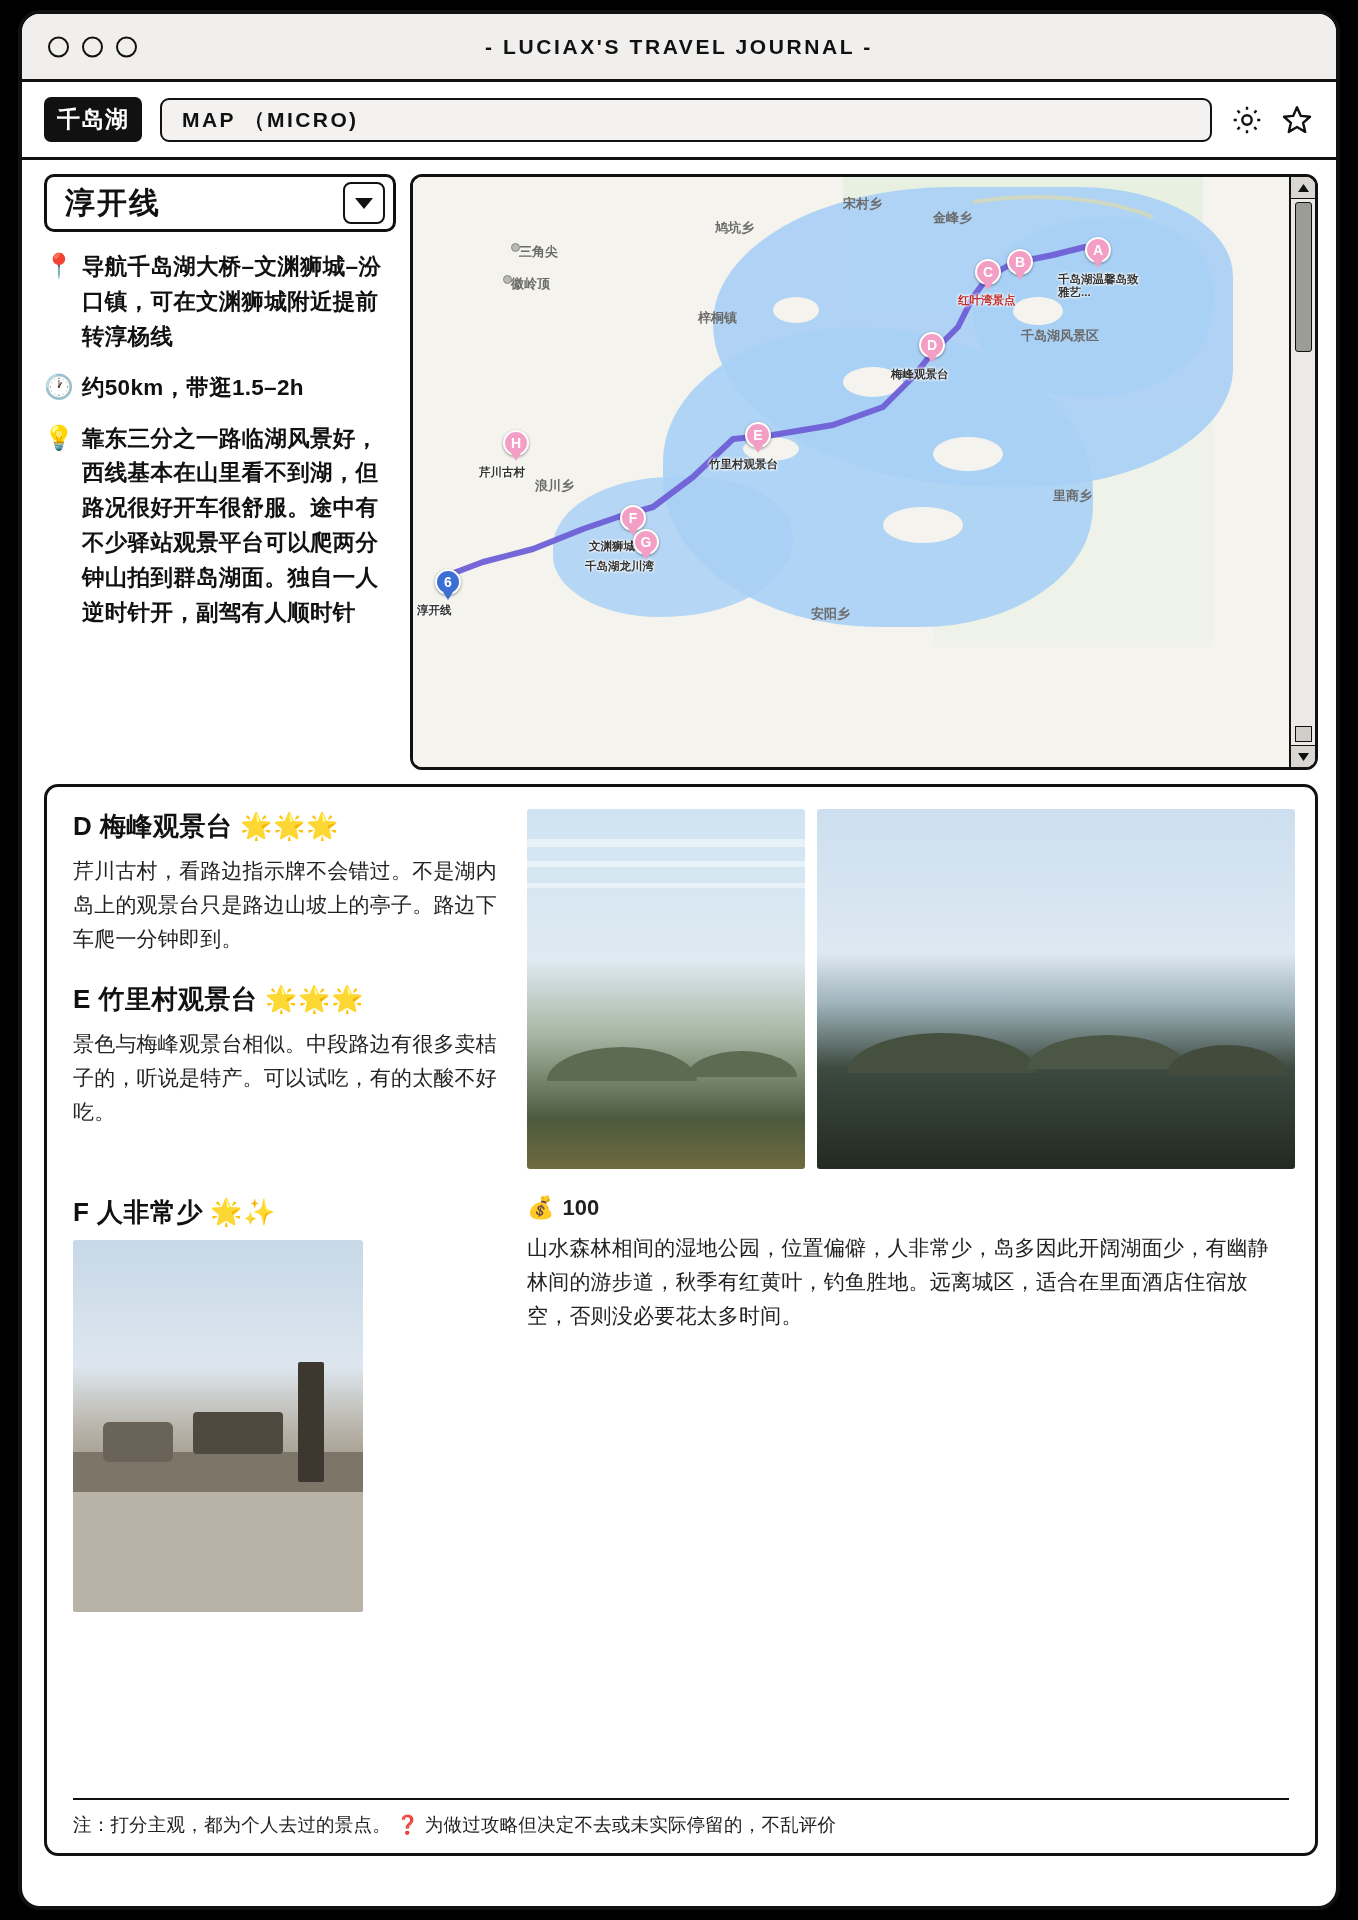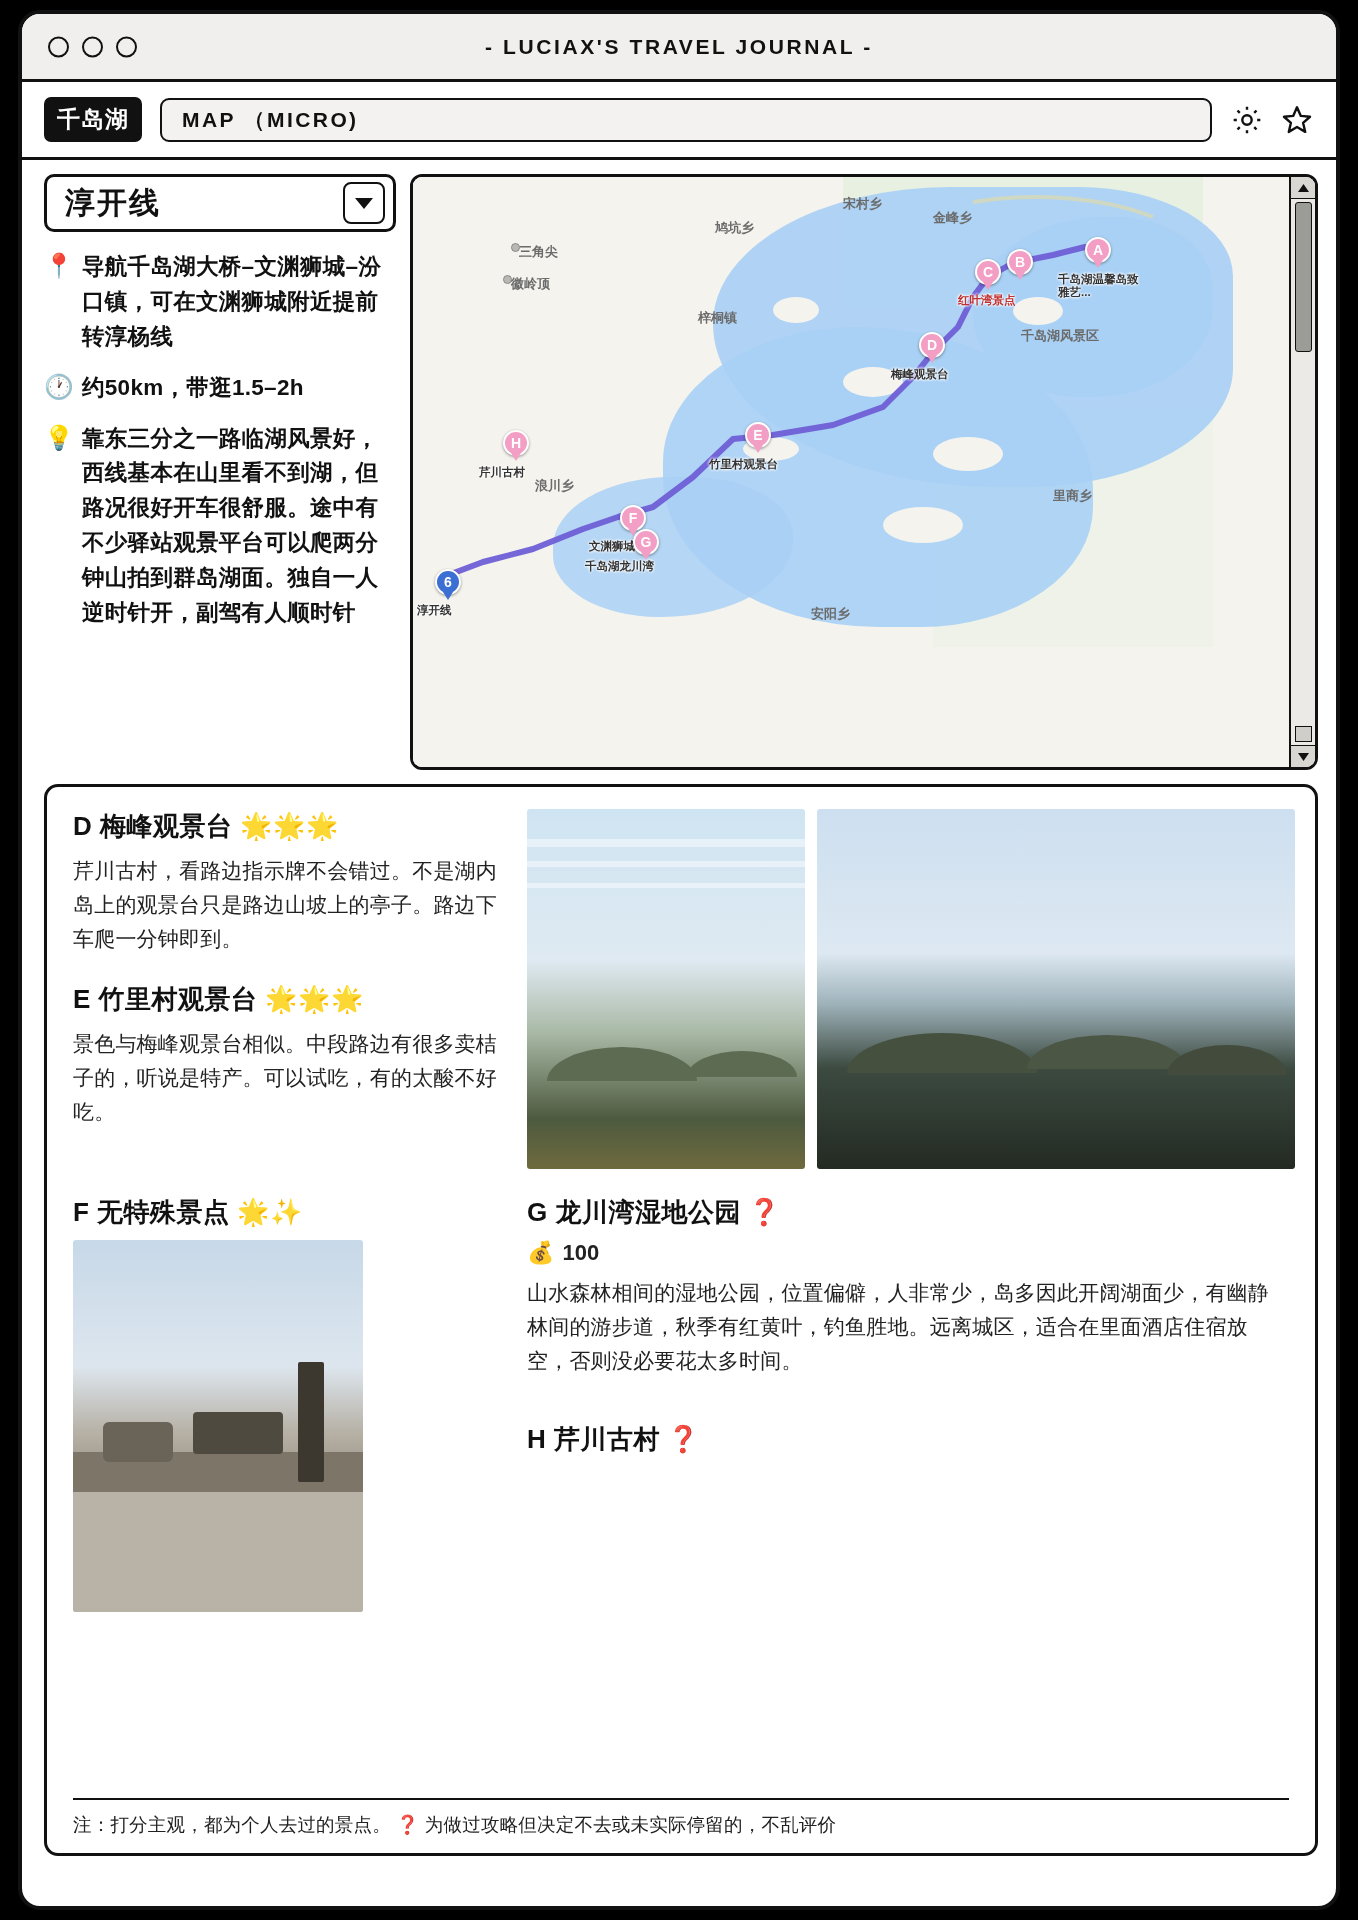--- a/index.html
+++ b/index.html
@@ -478,37 +478,35 @@
                 <div class="island" style="left:30px;bottom:96px;width:190px;height:40px;background:#46503f;"></div>
                 <div class="island" style="left:210px;bottom:100px;width:160px;height:34px;background:#4c5645;"></div>
                 <div class="island" style="left:350px;bottom:94px;width:120px;height:30px;background:#424b3c;"></div>
               </div>
             </div>
           </div>
         </div>
 
         <div class="sec-row" style="margin-top:26px;">
           <div class="sec-left">
-            <h3 class="entry-title">F 无特殊景点 🌟✨</h3>
+            <h3 class="entry-title">F 人非常少 🌟✨</h3>
             <div class="photo ph-c">
               <div class="island" style="left:0;bottom:120px;width:290px;height:40px;background:#7d7668;border-radius:0;"></div>
               <div class="island" style="left:30px;bottom:150px;width:70px;height:40px;background:#6a6458;border-radius:6px;"></div>
               <div class="island" style="left:120px;bottom:158px;width:90px;height:42px;background:#4f4a40;border-radius:4px;"></div>
               <div class="island" style="left:225px;bottom:130px;width:26px;height:120px;background:#3c382f;border-radius:2px;"></div>
               <div style="position:absolute;left:0;bottom:0;width:100%;height:120px;background:#b9b2a7;"></div>
             </div>
           </div>
           <div class="sec-right">
-            <h3 class="entry-title">G 龙川湾湿地公园 ❓</h3>
             <div class="money-row">
               <span>💰</span>
               <span>100</span>
             </div>
             <p class="entry-body">山水森林相间的湿地公园，位置偏僻，人非常少，岛多因此开阔湖面少，有幽静林间的游步道，秋季有红黄叶，钓鱼胜地。远离城区，适合在里面酒店住宿放空，否则没必要花太多时间。</p>
-            <h3 class="entry-title" style="margin-top:44px;">H 芹川古村 ❓</h3>
           </div>
         </div>
 
         <div class="footnote">
           <span>注：打分主观，都为个人去过的景点。</span>
           <span class="q">❓</span>
           <span>为做过攻略但决定不去或未实际停留的，不乱评价</span>
         </div>
       </div>
     </div>

